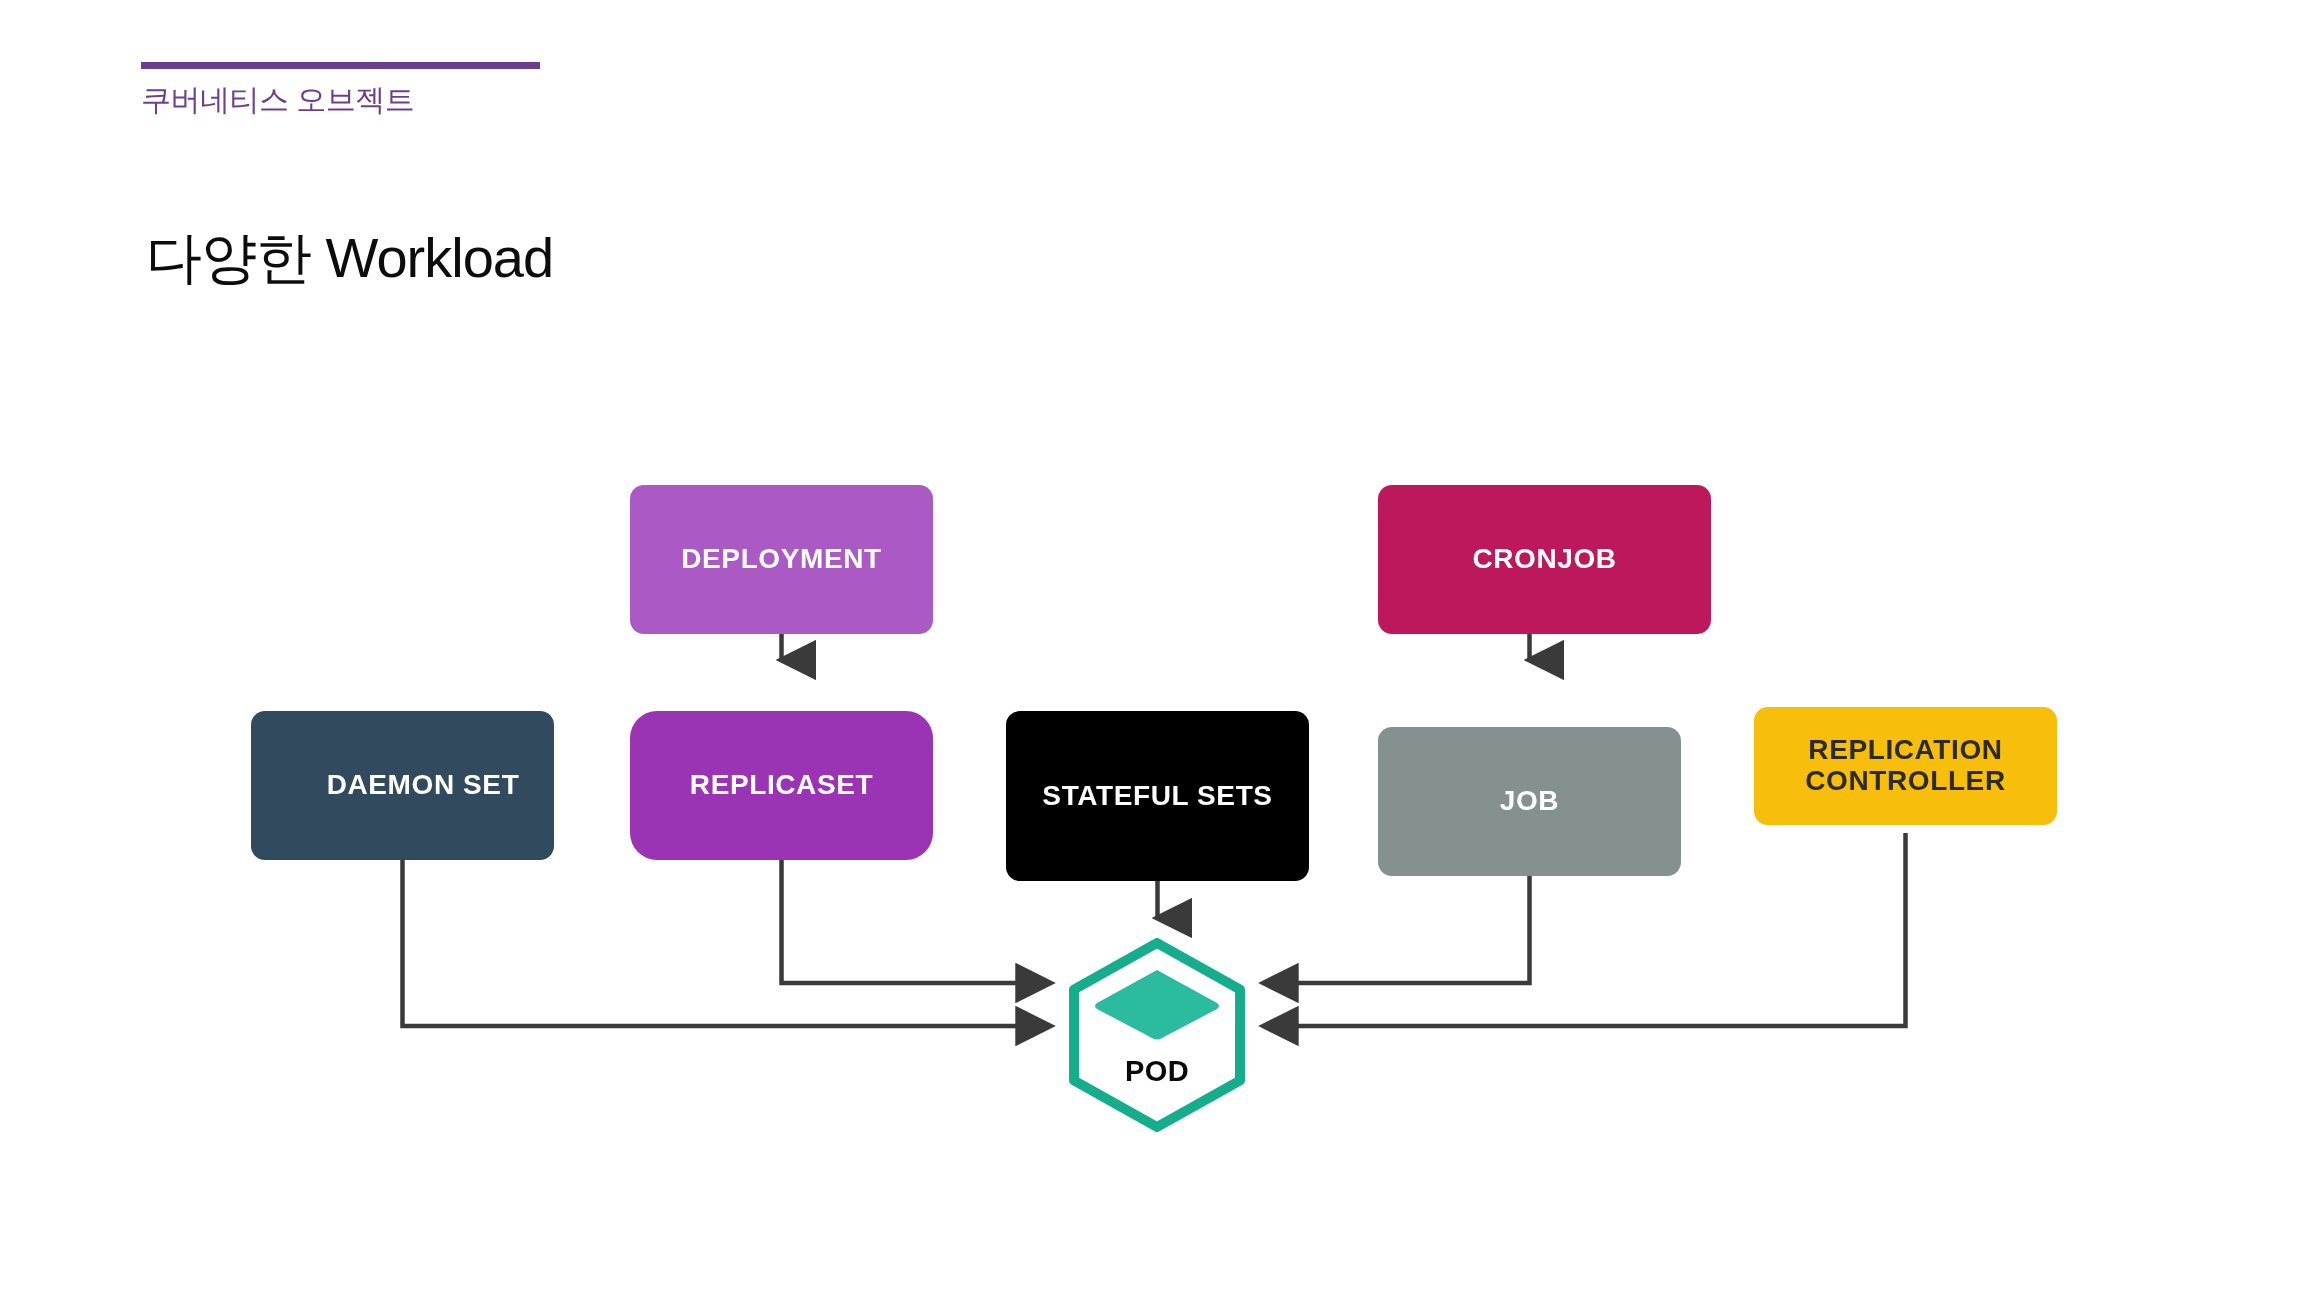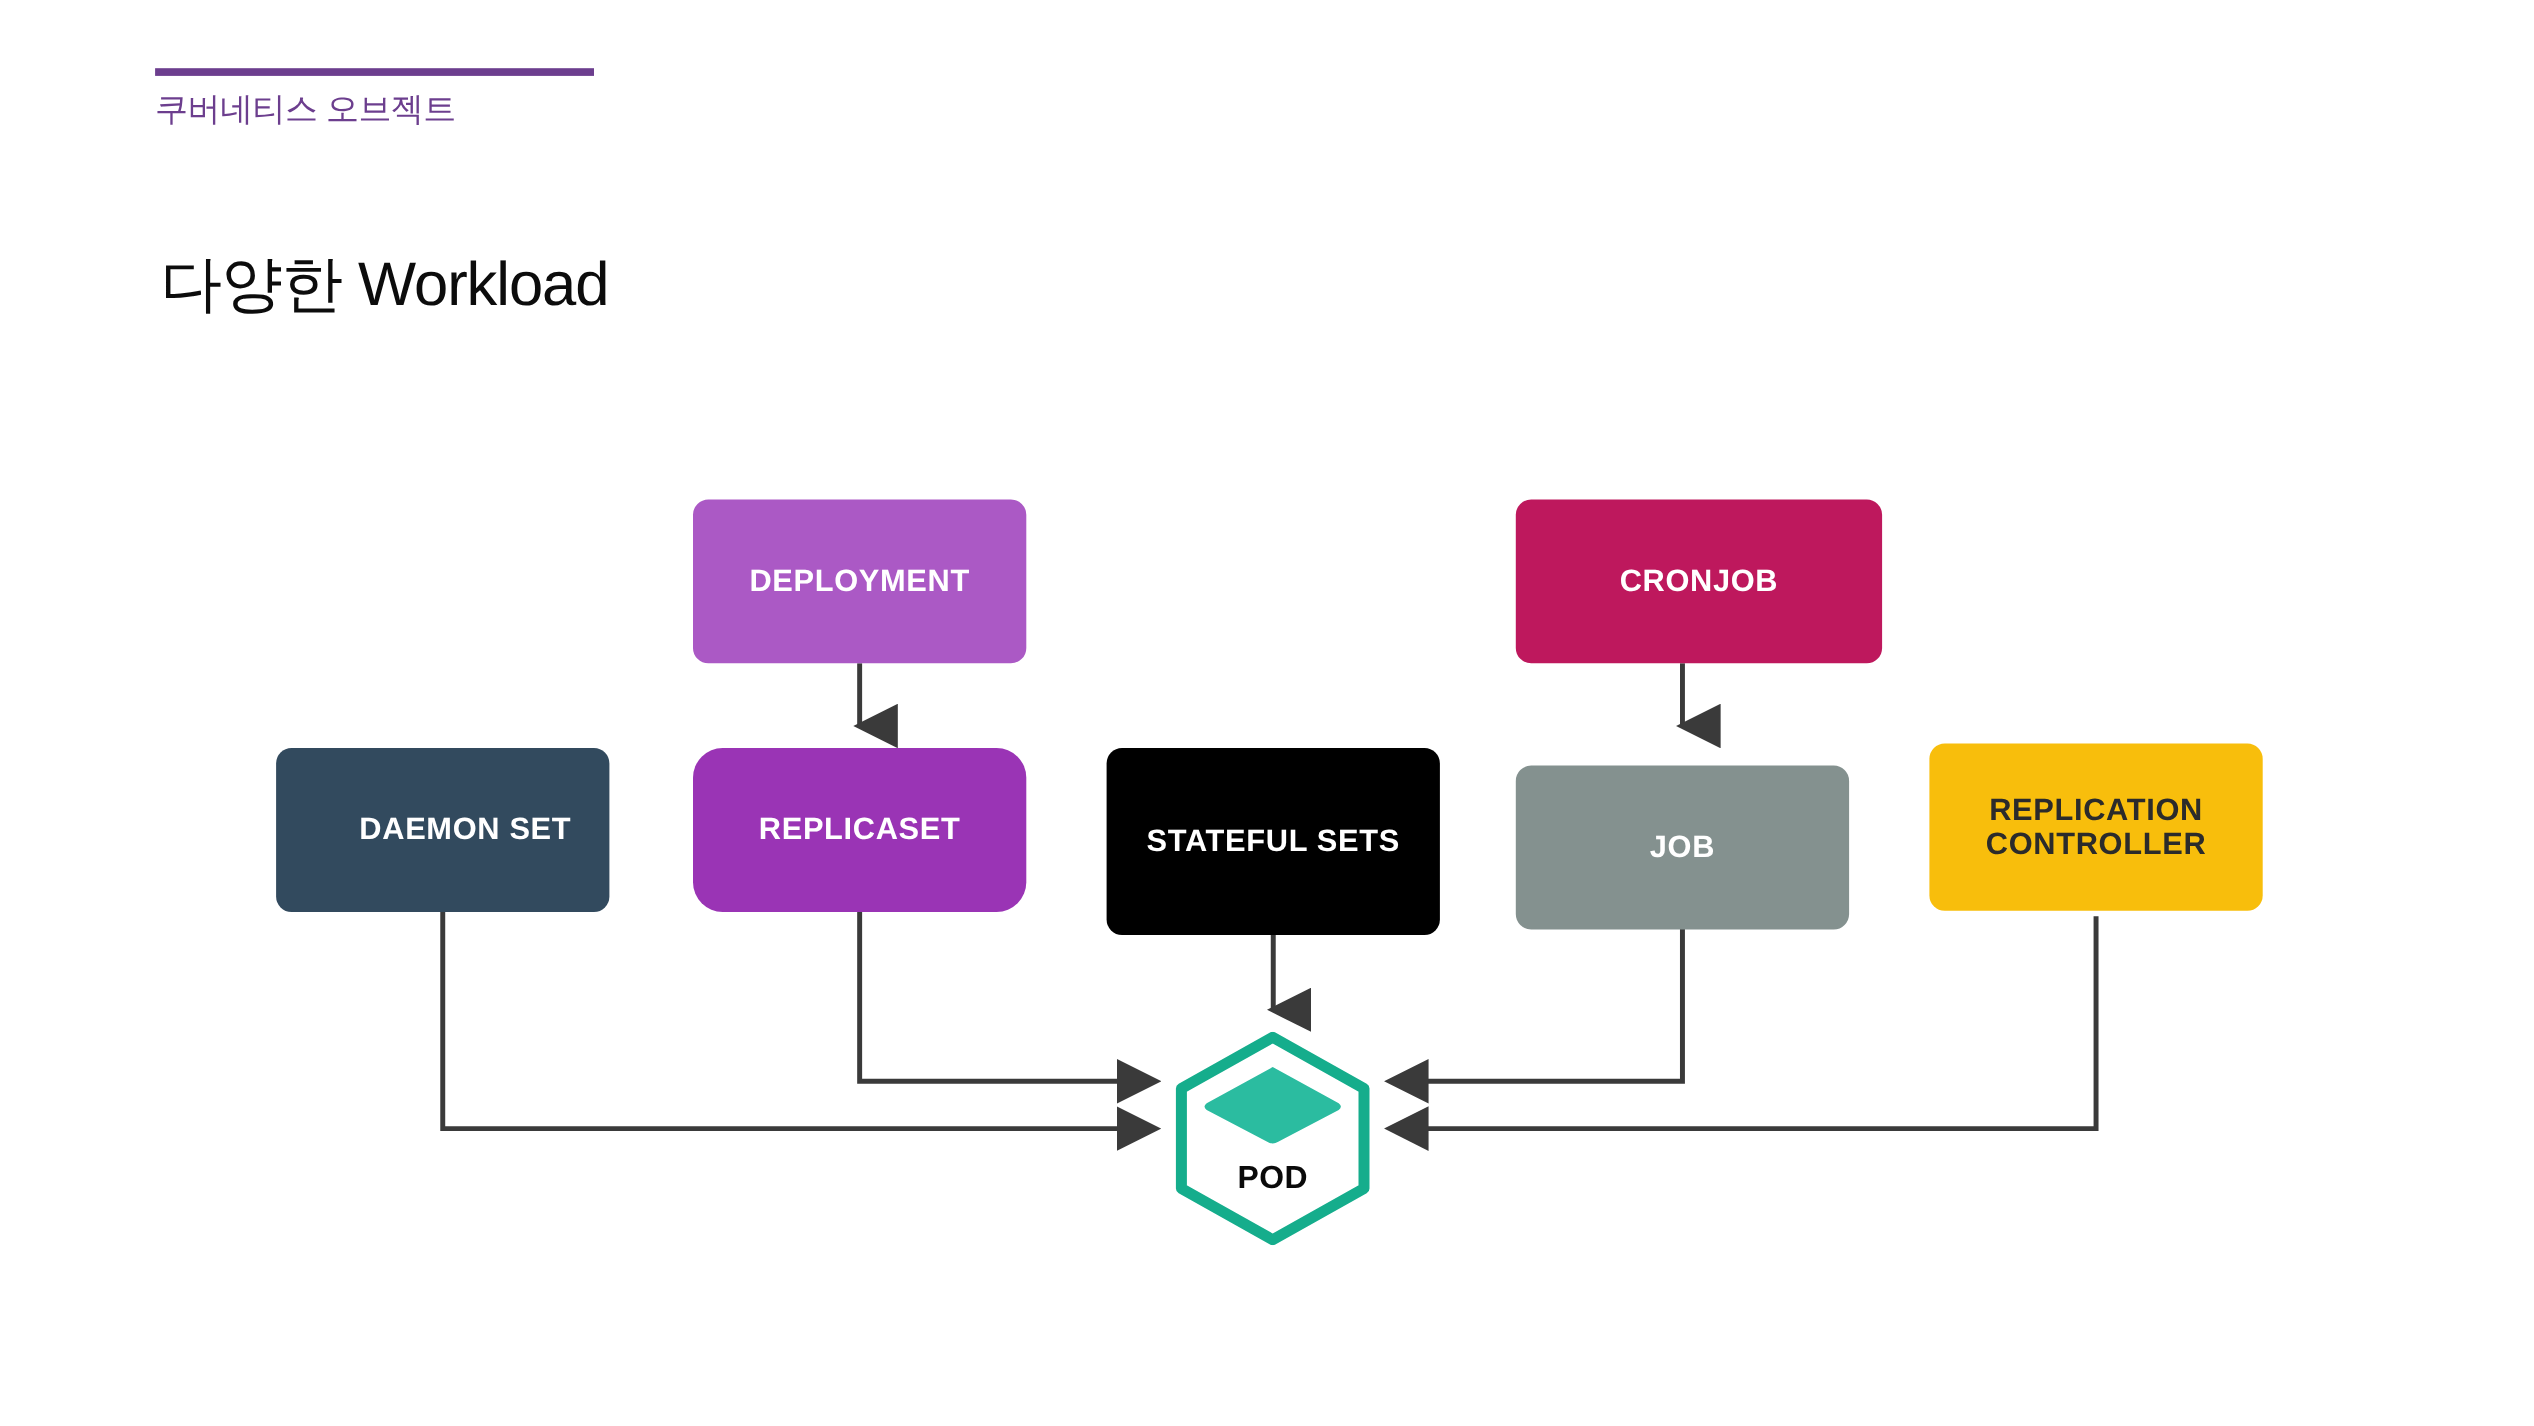--- a/index.html
+++ b/index.html
@@ -68,37 +68,38 @@
   
   .node {
     position: absolute;
     border-radius: 14px;
     display: flex;
     align-items: center;
     justify-content: center;
     text-align: center;
     box-sizing: border-box;
     z-index: 3;
+    margin-top: 31px;
   }
   .node-label {
     font-size: 28px;
     font-weight: 700;
     letter-spacing: 0.6px;
     line-height: 1.1;
     white-space: pre-line;
   }
 
   #node-deployment { left: 630px; top: 454px;  width: 303px; height: 149px; background: #AB59C5; }
   #node-cronjob    { left: 1378px; top: 454px; width: 333px; height: 149px; background: #be185d; justify-content: center; }
 
   #node-daemonset  { left: 251px;  top: 680px; width: 303px; height: 149px; background: #324A5E; padding-left: 41px; }
   #node-replicaset { left: 630px;  top: 680px; width: 303px; height: 149px; background: #9A34B5; border-radius: 27px; }
   #node-statefulsets { left: 1006px; top: 680px; width: 303px; height: 170px; background: #000000; }
   #node-job        { left: 1378px; top: 696px; width: 303px; height: 149px; background: #84918F; }
-  #node-replicationcontroller { left: 1754px; top: 676px; width: 303px; height: 152px; background: #F8BE0C; }
+  #node-replicationcontroller { left: 1754px; top: 676px; width: 303px; height: 118px; background: #F8BE0C; }
 
   .label-light { color: #FFFFFF; }
   .label-dark  { color: #2B2B2B; }
 
   
   #pod-node {
     position: absolute;
     left: 1067px;
     top: 938px;
     width: 180px;

